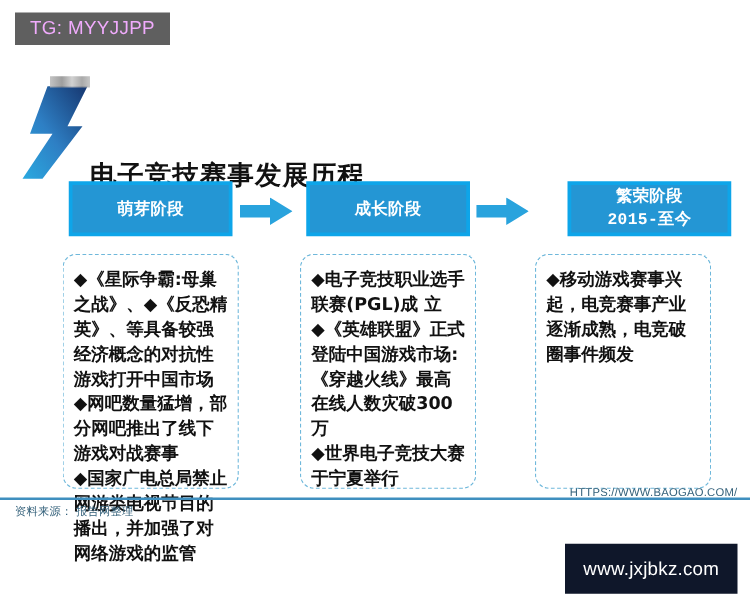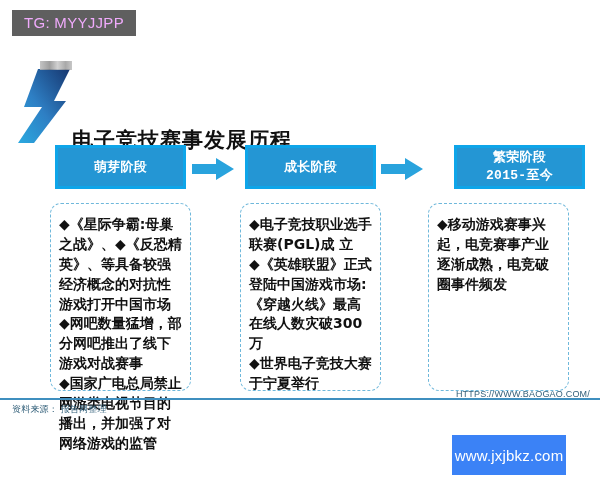--- a/index.html
+++ b/index.html
@@ -150,23 +150,23 @@
     color: #33607a;
     letter-spacing: .2px;
     white-space: nowrap;
   }
 
   
   .watermark {
     position: absolute;
     left: 452px;
     top: 435px;
-    width: 114px;
+    width: 138px;
     height: 40px;
-    background: #3b82f6;
+    background: #0f172a;
     color: #ffffff;
     display: flex;
     align-items: center;
     justify-content: center;
     font-size: 15px;
     letter-spacing: .2px;
   }
 </style>
 </head>
 <body>

